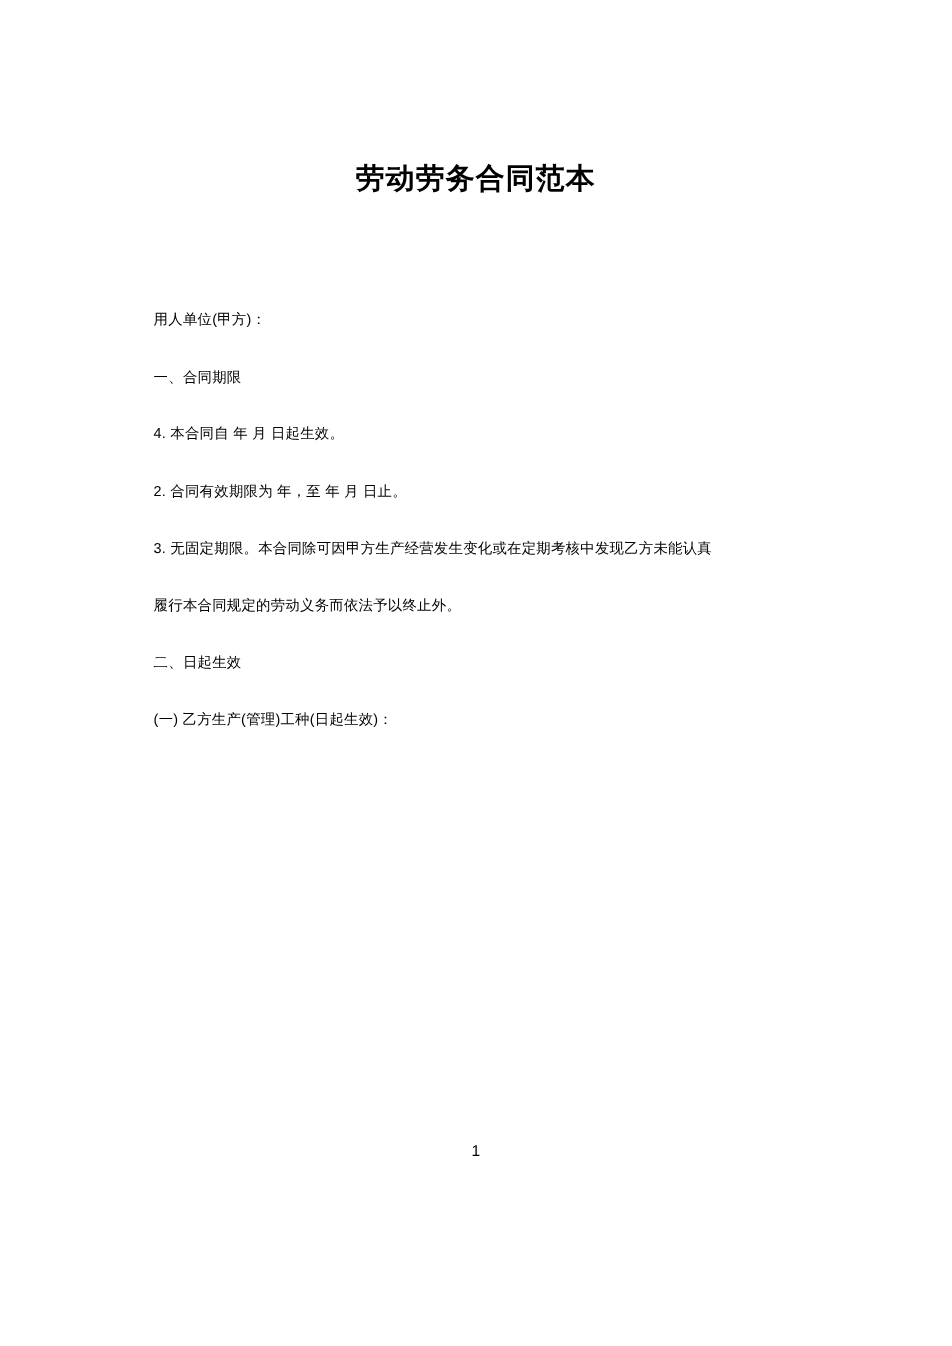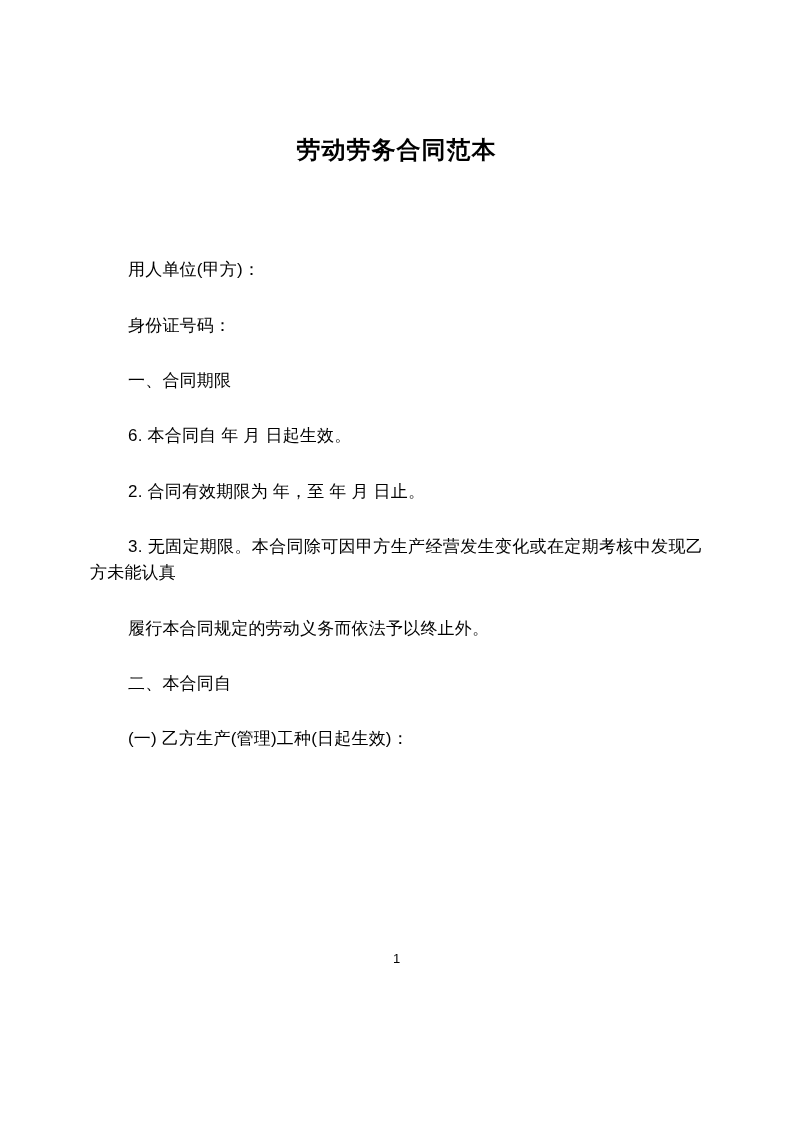--- a/index.html
+++ b/index.html
@@ -28,21 +28,21 @@
     font-weight: bold;
     letter-spacing: 1px;
     margin: 0;
     padding-top: 134px;
     line-height: 1.3;
   }
   .body-block {
     margin-top: 92px;
   }
   p.para {
-    font-size: 17px;
+    font-size: 12px;
     line-height: 1.55;
     margin: 0 0 29px 0;
     text-align: justify;
     letter-spacing: 0.2px;
   }
   p.indent1 {
     text-indent: 0;
     padding-left: 38px;
   }
   p.flow {
@@ -64,35 +64,34 @@
 
 <div class="page">
 
   <h1 class="doc-title">劳动劳务合同范本</h1>
 
   <div class="body-block">
 
     <p class="para indent1">用人单位(甲方)：</p>
 
 
-    <p class="para indent1">身份证号码：</p>
 
 
     <p class="para indent1">一、合同期限</p>
 
-    <p class="para indent1">6. 本合同自  年  月  日起生效。</p>
+    <p class="para indent1">4. 本合同自  年  月  日起生效。</p>
 
     <p class="para indent1">2. 合同有效期限为  年，至  年  月  日止。</p>
 
     <p class="para flow">3. 无固定期限。本合同除可因甲方生产经营发生变化或在定期考核中发现乙方未能认真</p>
 
     <p class="para indent1">履行本合同规定的劳动义务而依法予以终止外。</p>
 
 
-    <p class="para indent1">二、本合同自</p>
+    <p class="para indent1">二、日起生效</p>
 
     <p class="para indent1">(一) 乙方生产(管理)工种(日起生效)：</p>
 
   </div>
 
   <div class="page-number">1</div>
 
 </div>
 
 </body></html>

